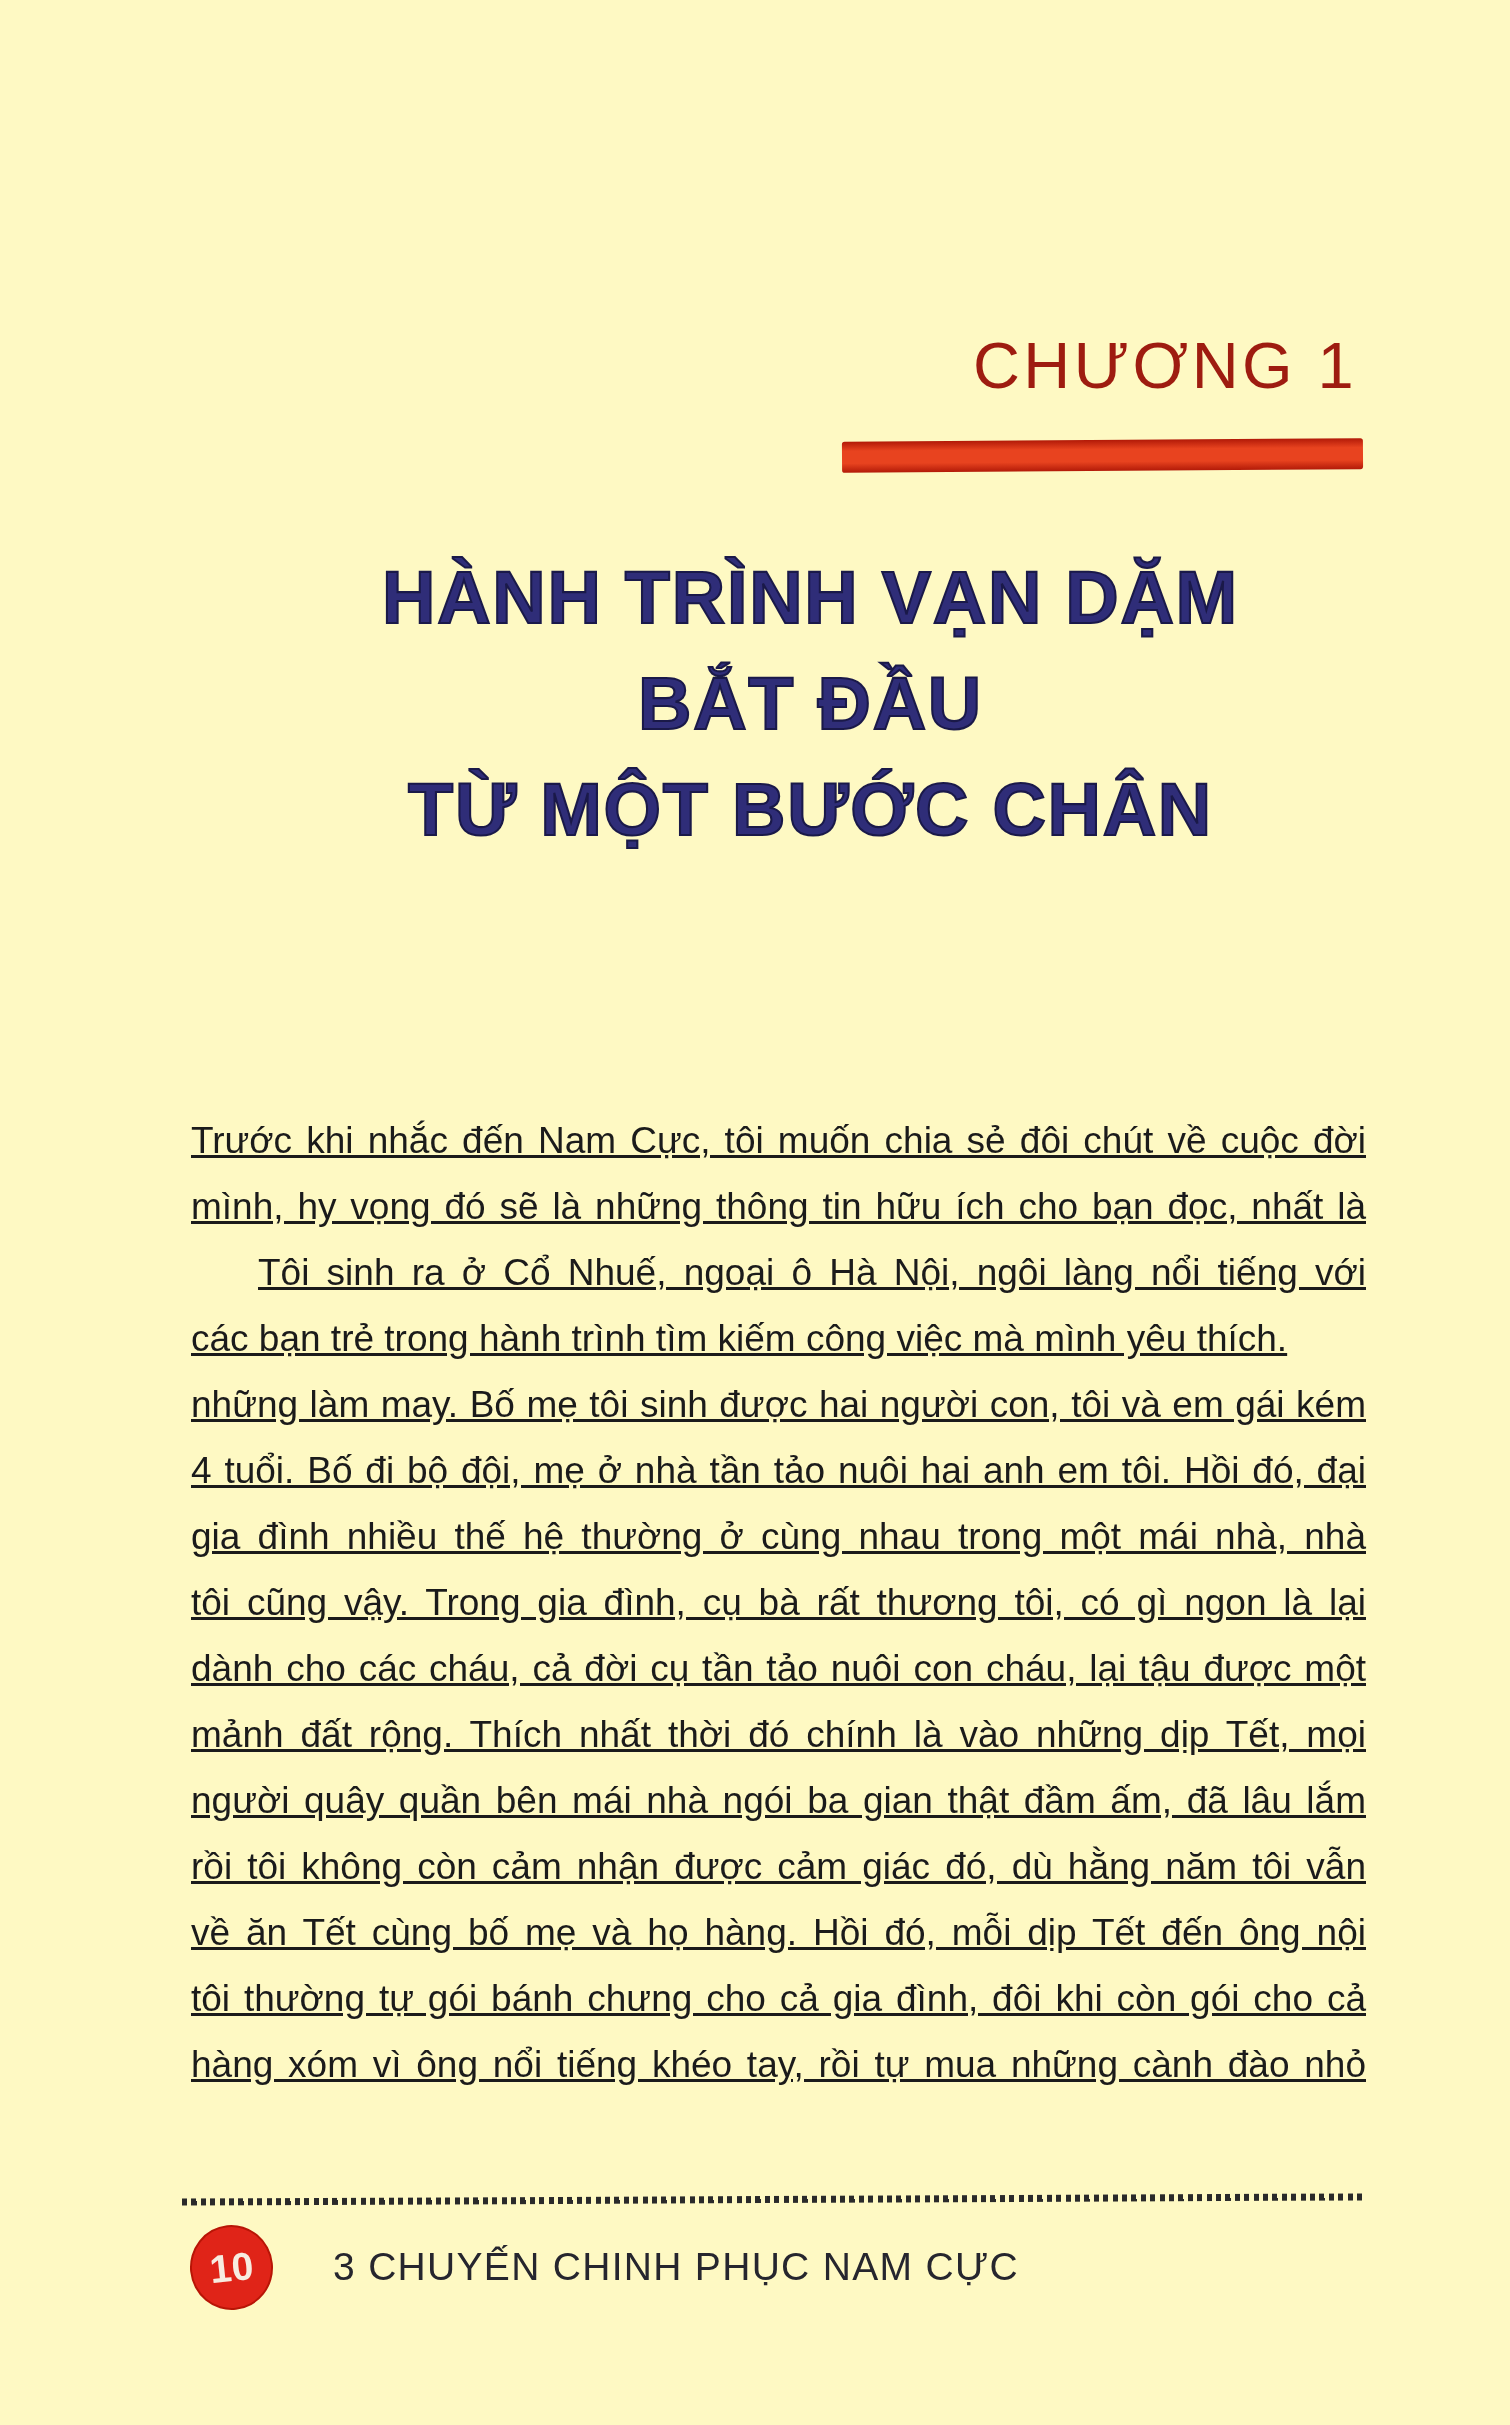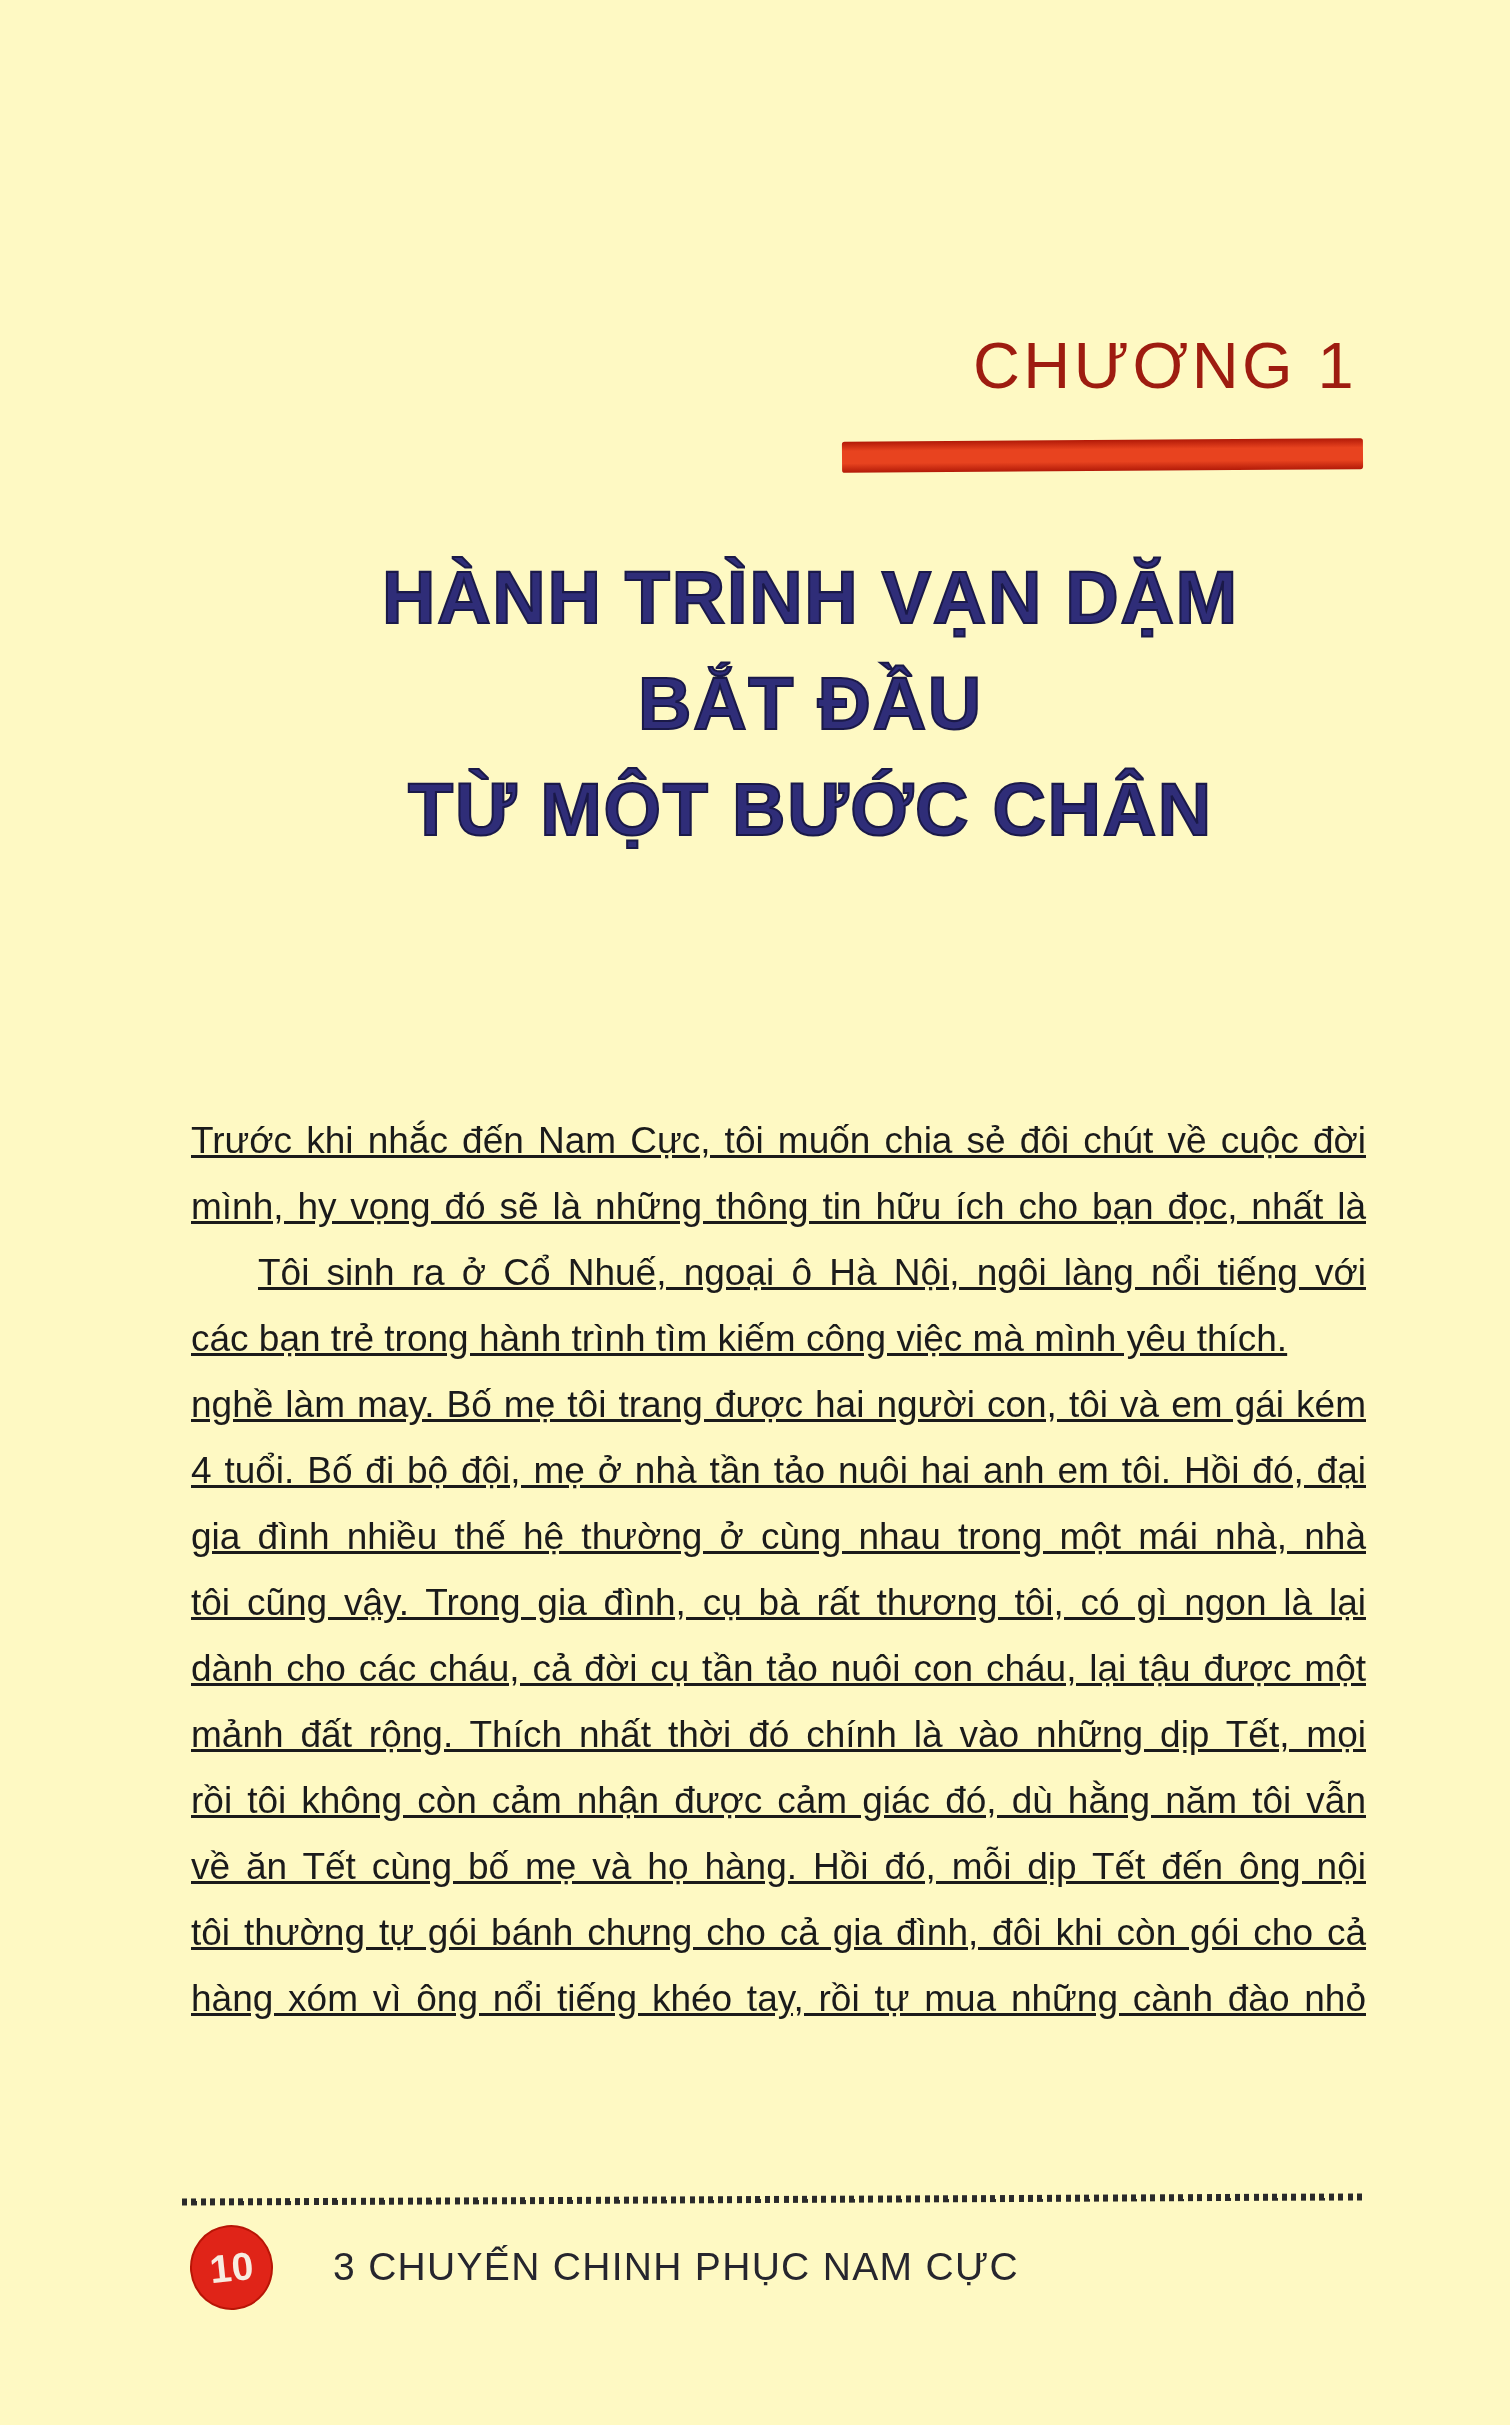--- a/index.html
+++ b/index.html
@@ -106,26 +106,27 @@
       <div class="line">HÀNH TRÌNH VẠN DẶM</div>
       <div class="line">BẮT ĐẦU</div>
       <div class="line">TỪ MỘT BƯỚC CHÂN</div>
     </div>
 
   <div class="body-text" id="body-text">
       <div class="bodyline">Trước khi nhắc đến Nam Cực, tôi muốn chia sẻ đôi chút về cuộc đời</div>
       <div class="bodyline">mình, hy vọng đó sẽ là những thông tin hữu ích cho bạn đọc, nhất là</div>
       <div class="bodyline indent">Tôi sinh ra ở Cổ Nhuế, ngoại ô Hà Nội, ngôi làng nổi tiếng với</div>
       <div class="bodyline last">các bạn trẻ trong hành trình tìm kiếm công việc mà mình yêu thích.</div>
-      <div class="bodyline">nghề làm may. Bố mẹ tôi trang được hai người con, tôi và em gái kém</div>
+      <div class="bodyline">những làm may. Bố mẹ tôi sinh được hai người con, tôi và em gái kém</div>
       <div class="bodyline">4 tuổi. Bố đi bộ đội, mẹ ở nhà tần tảo nuôi hai anh em tôi. Hồi đó, đại</div>
       <div class="bodyline">gia đình nhiều thế hệ thường ở cùng nhau trong một mái nhà, nhà</div>
       <div class="bodyline">tôi cũng vậy. Trong gia đình, cụ bà rất thương tôi, có gì ngon là lại</div>
       <div class="bodyline">dành cho các cháu, cả đời cụ tần tảo nuôi con cháu, lại tậu được một</div>
       <div class="bodyline">mảnh đất rộng. Thích nhất thời đó chính là vào những dịp Tết, mọi</div>
+      <div class="bodyline">người quây quần bên mái nhà ngói ba gian thật đầm ấm, đã lâu lắm</div>
       <div class="bodyline">rồi tôi không còn cảm nhận được cảm giác đó, dù hằng năm tôi vẫn</div>
       <div class="bodyline">về ăn Tết cùng bố mẹ và họ hàng. Hồi đó, mỗi dịp Tết đến ông nội</div>
       <div class="bodyline">tôi thường tự gói bánh chưng cho cả gia đình, đôi khi còn gói cho cả</div>
       <div class="bodyline">hàng xóm vì ông nổi tiếng khéo tay, rồi tự mua những cành đào nhỏ</div>
     </div>
 
   <div class="footer-rule"></div>
 
   <div class="page-circle">
     <span>10</span>

